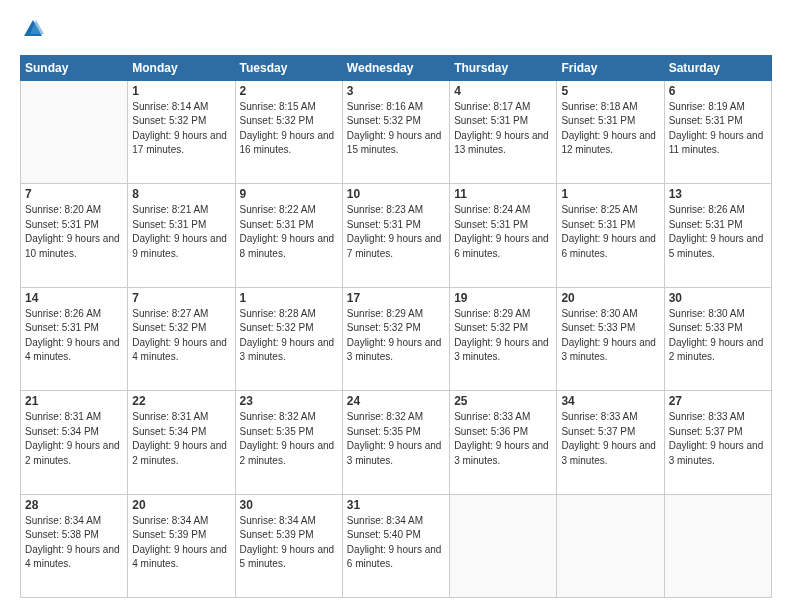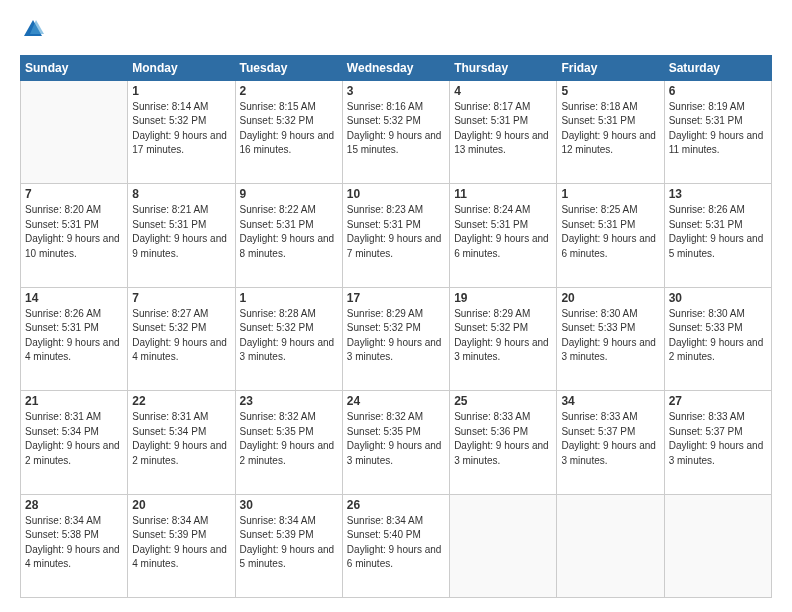--- a/index.html
+++ b/index.html
@@ -251,21 +251,21 @@
           </td>
           <td>
             <span class="day-number">20</span>
             <div class="day-info">Sunrise: 8:34 AM<br>Sunset: 5:39 PM<br>Daylight: 9 hours and 4 minutes.</div>
           </td>
           <td>
             <span class="day-number">30</span>
             <div class="day-info">Sunrise: 8:34 AM<br>Sunset: 5:39 PM<br>Daylight: 9 hours and 5 minutes.</div>
           </td>
           <td>
-            <span class="day-number">26</span>
+            <span class="day-number">31</span>
             <div class="day-info">Sunrise: 8:34 AM<br>Sunset: 5:40 PM<br>Daylight: 9 hours and 6 minutes.</div>
           </td>
           <td class="empty"></td>
           <td class="empty"></td>
           <td class="empty"></td>
         </tr>
       </tbody>
   </table>
 </div>
 

